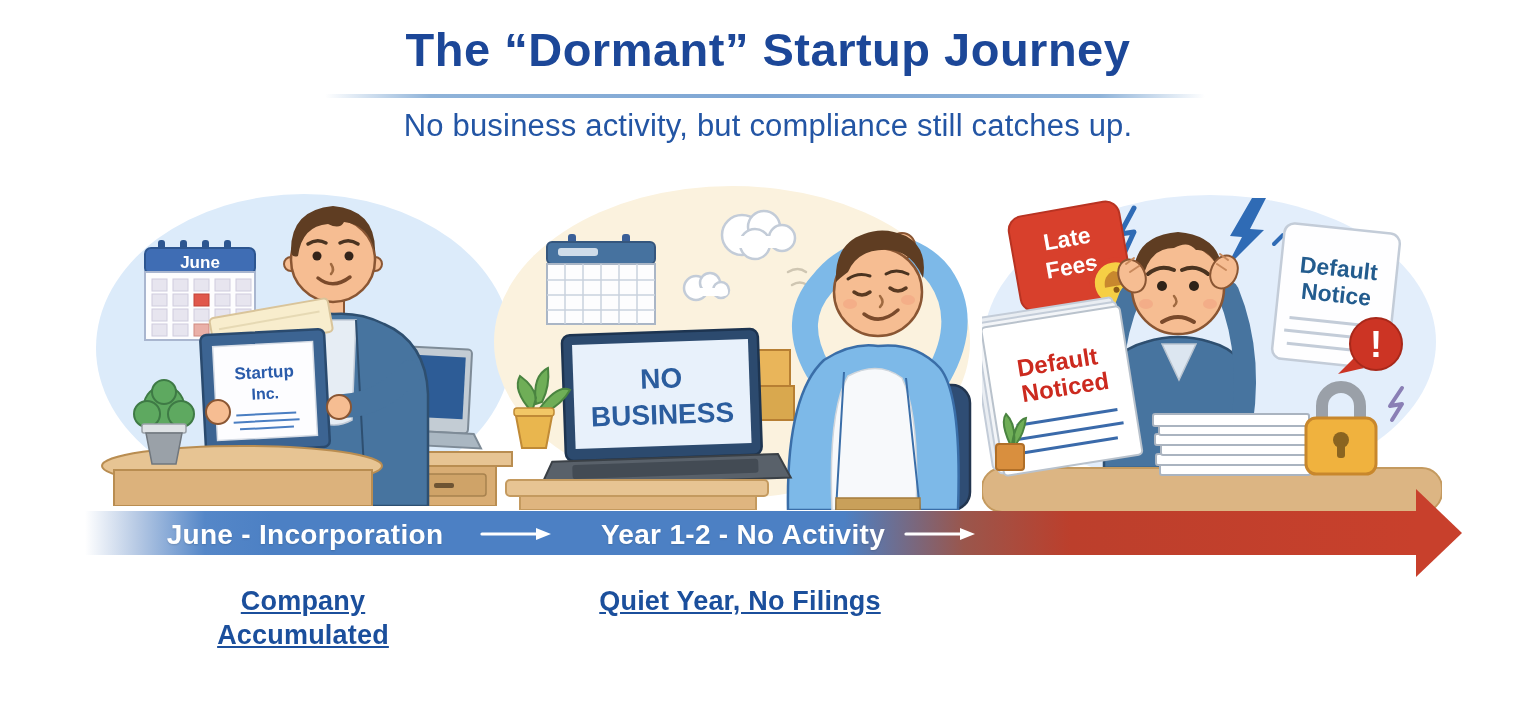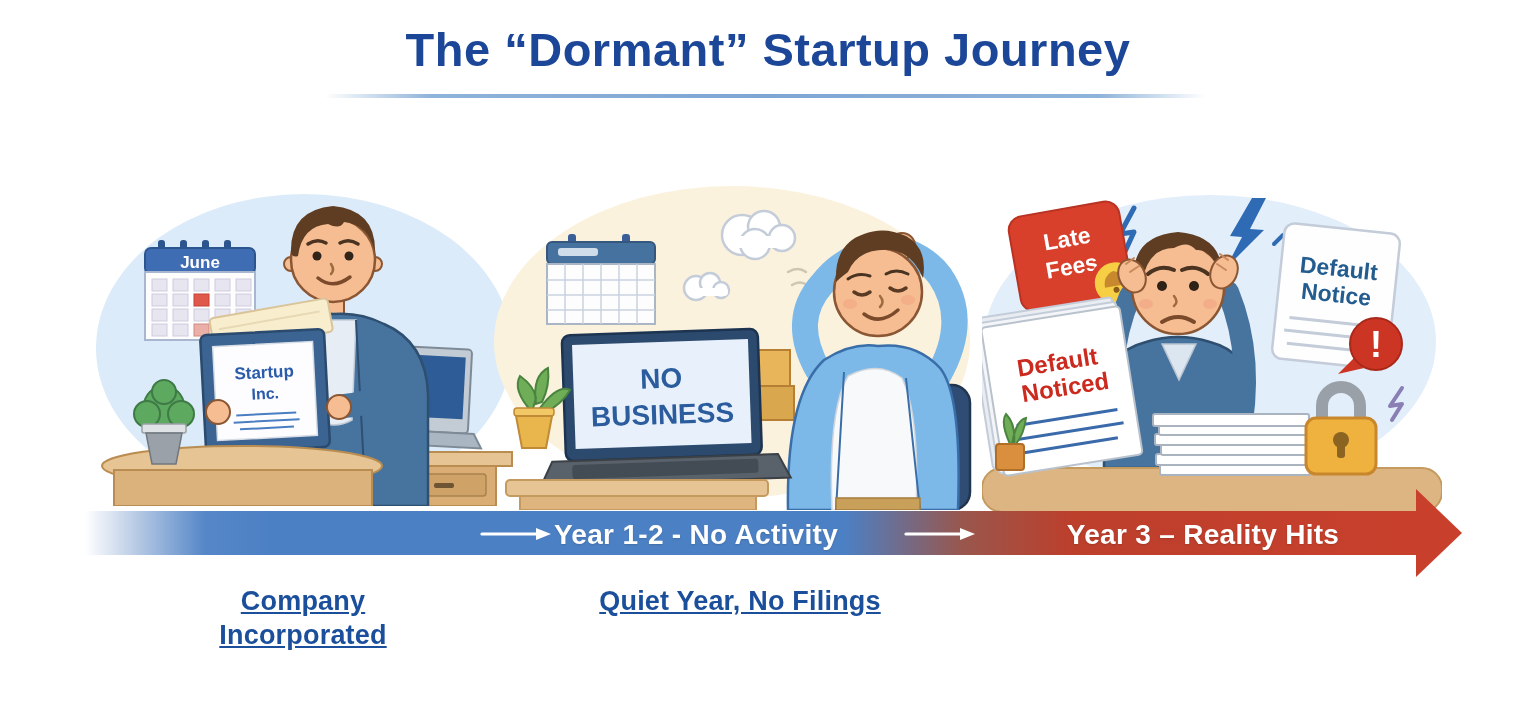--- a/index.html
+++ b/index.html
@@ -47,20 +47,21 @@
   .bullet-dot{width:13px;height:13px;border-radius:50%;background:#c0392b;margin-right:15px;flex:0 0 auto;}
   .bullet-text{color:#1b4f9c;font-size:27px;font-weight:700;letter-spacing:.2px;white-space:nowrap;}
 </style>
 </head>
 <body>
 
 <div id="canvas">
 
   <div class="title">The “Dormant” Startup Journey</div>
   <div class="divider"></div>
+  <div class="subtitle">No business activity, but compliance still catches up.</div>
 
   <svg class="scene" style="left:92px;top:180px;" width="430" height="326" viewBox="0 0 430 326">
     <ellipse cx="212" cy="168" rx="208" ry="154" fill="#dcebfa"></ellipse>
 
     <g>
       <rect x="66" y="60" width="7" height="16" rx="3" fill="#2c5590"></rect>
       <rect x="88" y="60" width="7" height="16" rx="3" fill="#2c5590"></rect>
       <rect x="110" y="60" width="7" height="16" rx="3" fill="#2c5590"></rect>
       <rect x="132" y="60" width="7" height="16" rx="3" fill="#2c5590"></rect>
       <rect x="53" y="68" width="110" height="26" rx="6" fill="#3f6db4" stroke="#2c5590" stroke-width="2"></rect>
@@ -308,32 +309,32 @@
       <path d="M28,252 Q18,230 24,222 Q34,232 32,252 Z M30,252 Q34,228 44,226 Q42,242 34,252 Z" fill="#6fae57" stroke="#4a8440" stroke-width="2"></path>
       <rect x="14" y="252" width="28" height="26" rx="3" fill="#d98f3e" stroke="#b06f28" stroke-width="2"></rect>
     </g>
   </svg>
 
   <div class="band"></div>
   <svg class="band-head" viewBox="0 0 48 88">
     <polygon points="0,0 46,44 0,88" fill="#c8402c"></polygon>
   </svg>
 
-  <span class="band-label" style="left:696px;">Year 1-2 - No Activity</span>
-  <span class="band-label" style="left:1203px;">Year 3 – Reality Hits</span>
+  <span class="band-label" style="left:305px;">June - Incorporation</span>
+  <span class="band-label" style="left:743px;">Year 1-2 - No Activity</span>
 
   <svg class="band-arrow" style="left:478px;" viewBox="0 0 78 14">
     <path d="M4,7 H58" stroke="#ffffff" stroke-width="3.2" stroke-linecap="round"></path>
     <polygon points="58,1 73,7 58,13" fill="#ffffff"></polygon>
   </svg>
   <svg class="band-arrow" style="left:902px;" viewBox="0 0 78 14">
     <path d="M4,7 H58" stroke="#ffffff" stroke-width="3.2" stroke-linecap="round"></path>
     <polygon points="58,1 73,7 58,13" fill="#ffffff"></polygon>
   </svg>
 
   <div class="cap" style="left:153px;top:584px;width:300px;">
     <div>Company</div>
-    <div>Incorporated</div>
+    <div>Accumulated</div>
   </div>
   <div class="cap" style="left:540px;top:584px;width:400px;">Quiet Year, No Filings</div>
 
 
 </div>
 
 </body></html>

